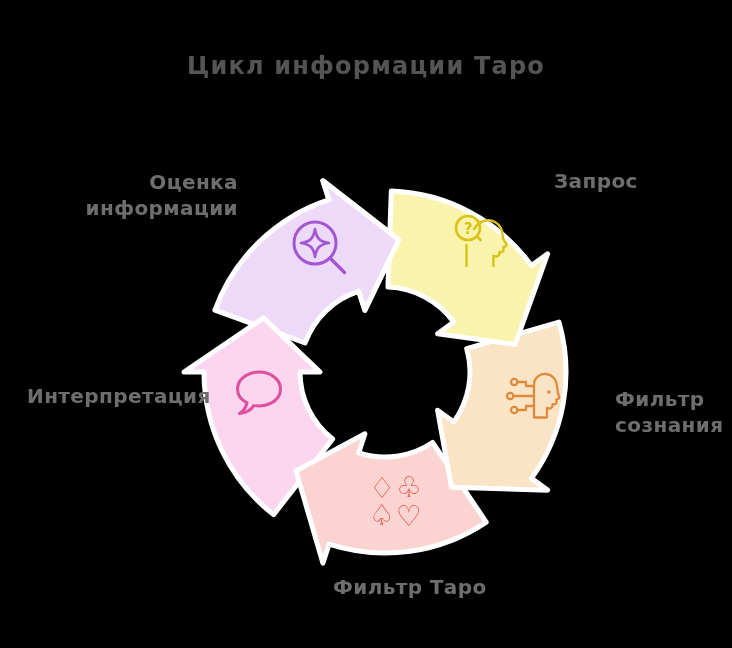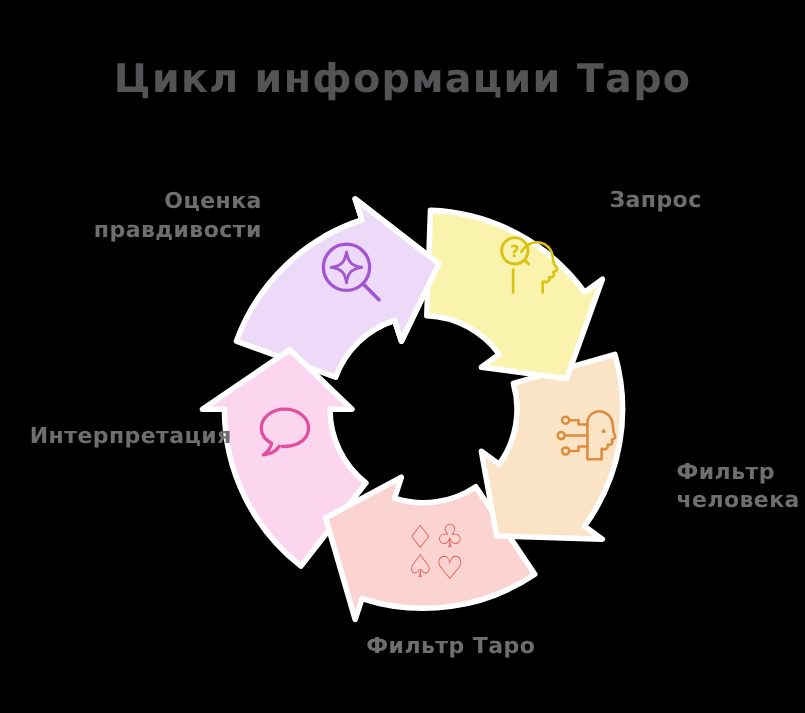--- a/index.html
+++ b/index.html
@@ -8,30 +8,30 @@
     background:#000000;
     font-family:"DejaVu Sans","Liberation Sans",sans-serif;
     overflow:hidden;
   }
   .stage { position:relative; width:732px; height:648px; }
   .stage svg { position:absolute; left:0; top:0; }
 
   .title {
     position:absolute; left:0; top:52px; width:100%;
     text-align:center;
-    font-size:36px; font-weight:bold; letter-spacing:1.2px;
+    font-size:24px; font-weight:bold; letter-spacing:1.2px;
     color:#545457;
   }
   .lbl {
     position:absolute;
     font-size:20px; font-weight:bold; letter-spacing:0.4px;
     line-height:26px; color:#6e6e70; white-space:nowrap;
   }
   #lbl-request { left:554px; top:168px; }
-  #lbl-filter  { left:615px; top:386px;margin-top:29px; }
+  #lbl-filter  { left:615px; top:386px; }
   #lbl-deck    { left:333px; top:574px; }
   #lbl-interp  { left:27px;  top:383px;text-align:center; }
   #lbl-truth   { right:494px; top:169px; text-align:right; }
 
   .suit { font-size:29px; font-weight:bold; text-anchor:middle; }
   .qmark { font-size:15px; font-weight:bold; text-anchor:middle; }
 </style>
 </head>
 <body>
 
@@ -92,29 +92,29 @@
   </svg>
 
   <div class="title">Цикл информации Таро</div>
 
   <div class="lbl" id="lbl-request">
     <div>Запрос</div>
   </div>
 
   <div class="lbl" id="lbl-filter">
     <div>Фильтр</div>
-    <div>человека</div>
+    <div>сознания</div>
   </div>
 
   <div class="lbl" id="lbl-deck">
     <div>Фильтр Таро</div>
   </div>
 
   <div class="lbl" id="lbl-interp">
     <div>Интерпретация</div>
   </div>
 
   <div class="lbl" id="lbl-truth">
     <div>Оценка</div>
-    <div>правдивости</div>
+    <div>информации</div>
   </div>
 
 </div>
 
 </body></html>

